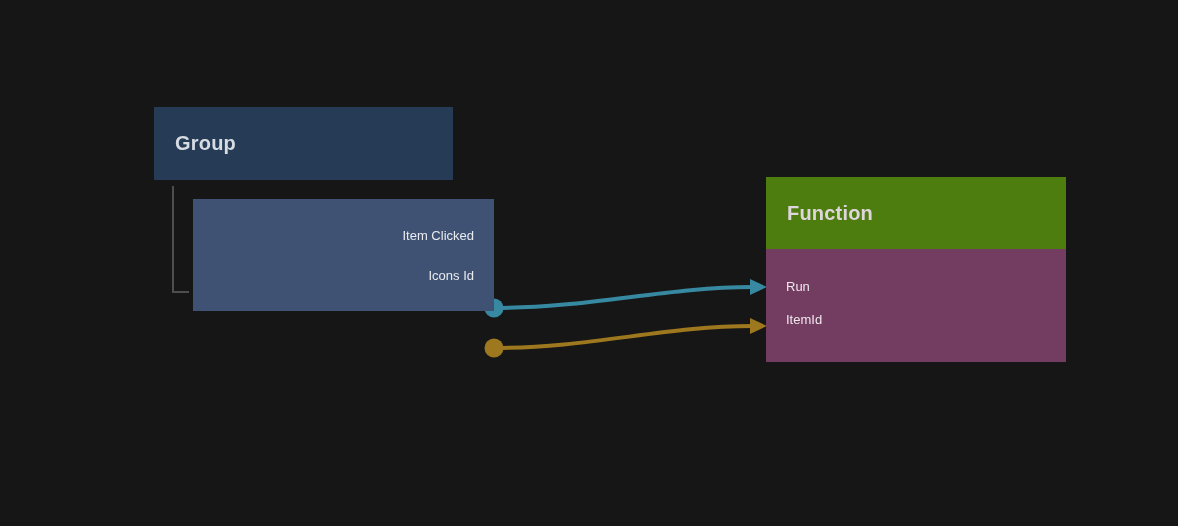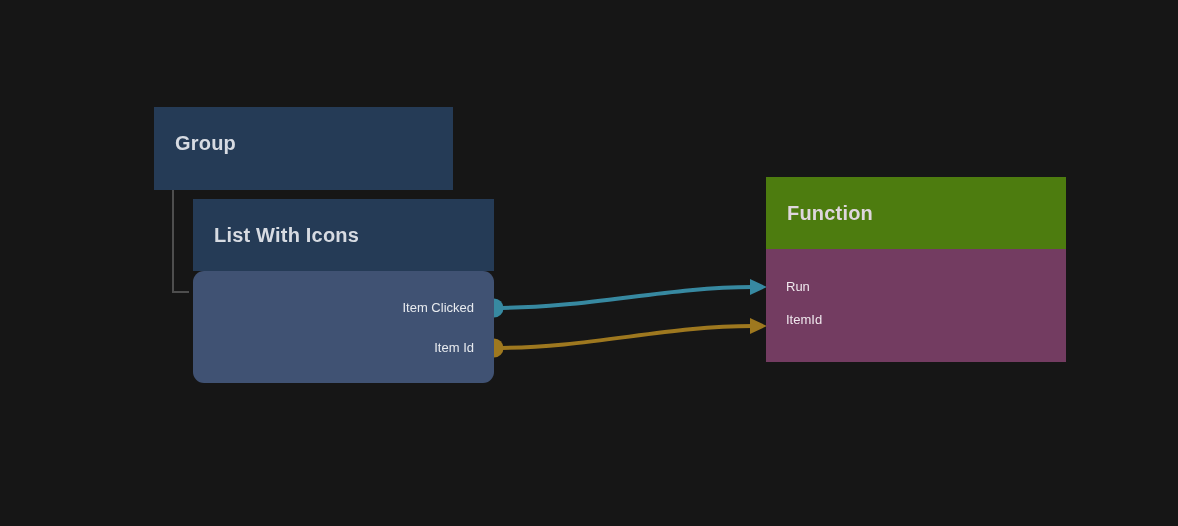--- a/index.html
+++ b/index.html
@@ -43,35 +43,35 @@
   .node-body {
     position: relative;
     width: 100%;
     box-sizing: border-box;
   }
   
   .group-node {
     left: 154px;
     top: 107px;
     width: 299px;
-    height: 83px;
+    height: 73px;
     background: #253B56;
   }
   .group-node .node-header { height: 73px; }
   .group-node .node-title { color: #D7DBE2; }
   
   .list-node {
     left: 193px;
     top: 199px;
     width: 301px;
     height: 184px;
   }
   .list-node .node-header { height: 72px; background: #253B56; }
   .list-node .node-title { color: #D7DBE2; }
-  .list-node .node-body { height: 112px; background: #405273; border-radius: 11px; }
+  .list-node .node-body { height: 112px; background: #405273; }
   
   .function-node {
     left: 766px;
     top: 177px;
     width: 300px;
     height: 185px;
   }
   .function-node .node-header { height: 72px; background: #4d7c0f; text-align: center; }
   .function-node .node-title { color: #DFD6DD; }
   .function-node .node-body { height: 113px; background: #733C61; }
@@ -117,29 +117,26 @@
     <circle cx="494" cy="348" r="9.5" fill="#9E781F"></circle>
   </svg>
 
   <div class="node group-node">
     <div class="node-header">
       <span class="node-title">Group</span>
     </div>
   </div>
 
   <div class="node list-node">
-    <div class="node-header">
-      <span class="node-title">List With Icons</span>
-    </div>
     <div class="node-body">
       <div class="port-row out row-1">
         <span>Item Clicked</span>
       </div>
       <div class="port-row out row-2">
-        <span>Item Id</span>
+        <span>Icons Id</span>
       </div>
     </div>
   </div>
 
   <div class="node function-node">
     <div class="node-header">
       <span class="node-title">Function</span>
     </div>
     <div class="node-body">
       <div class="port-row in row-1">

